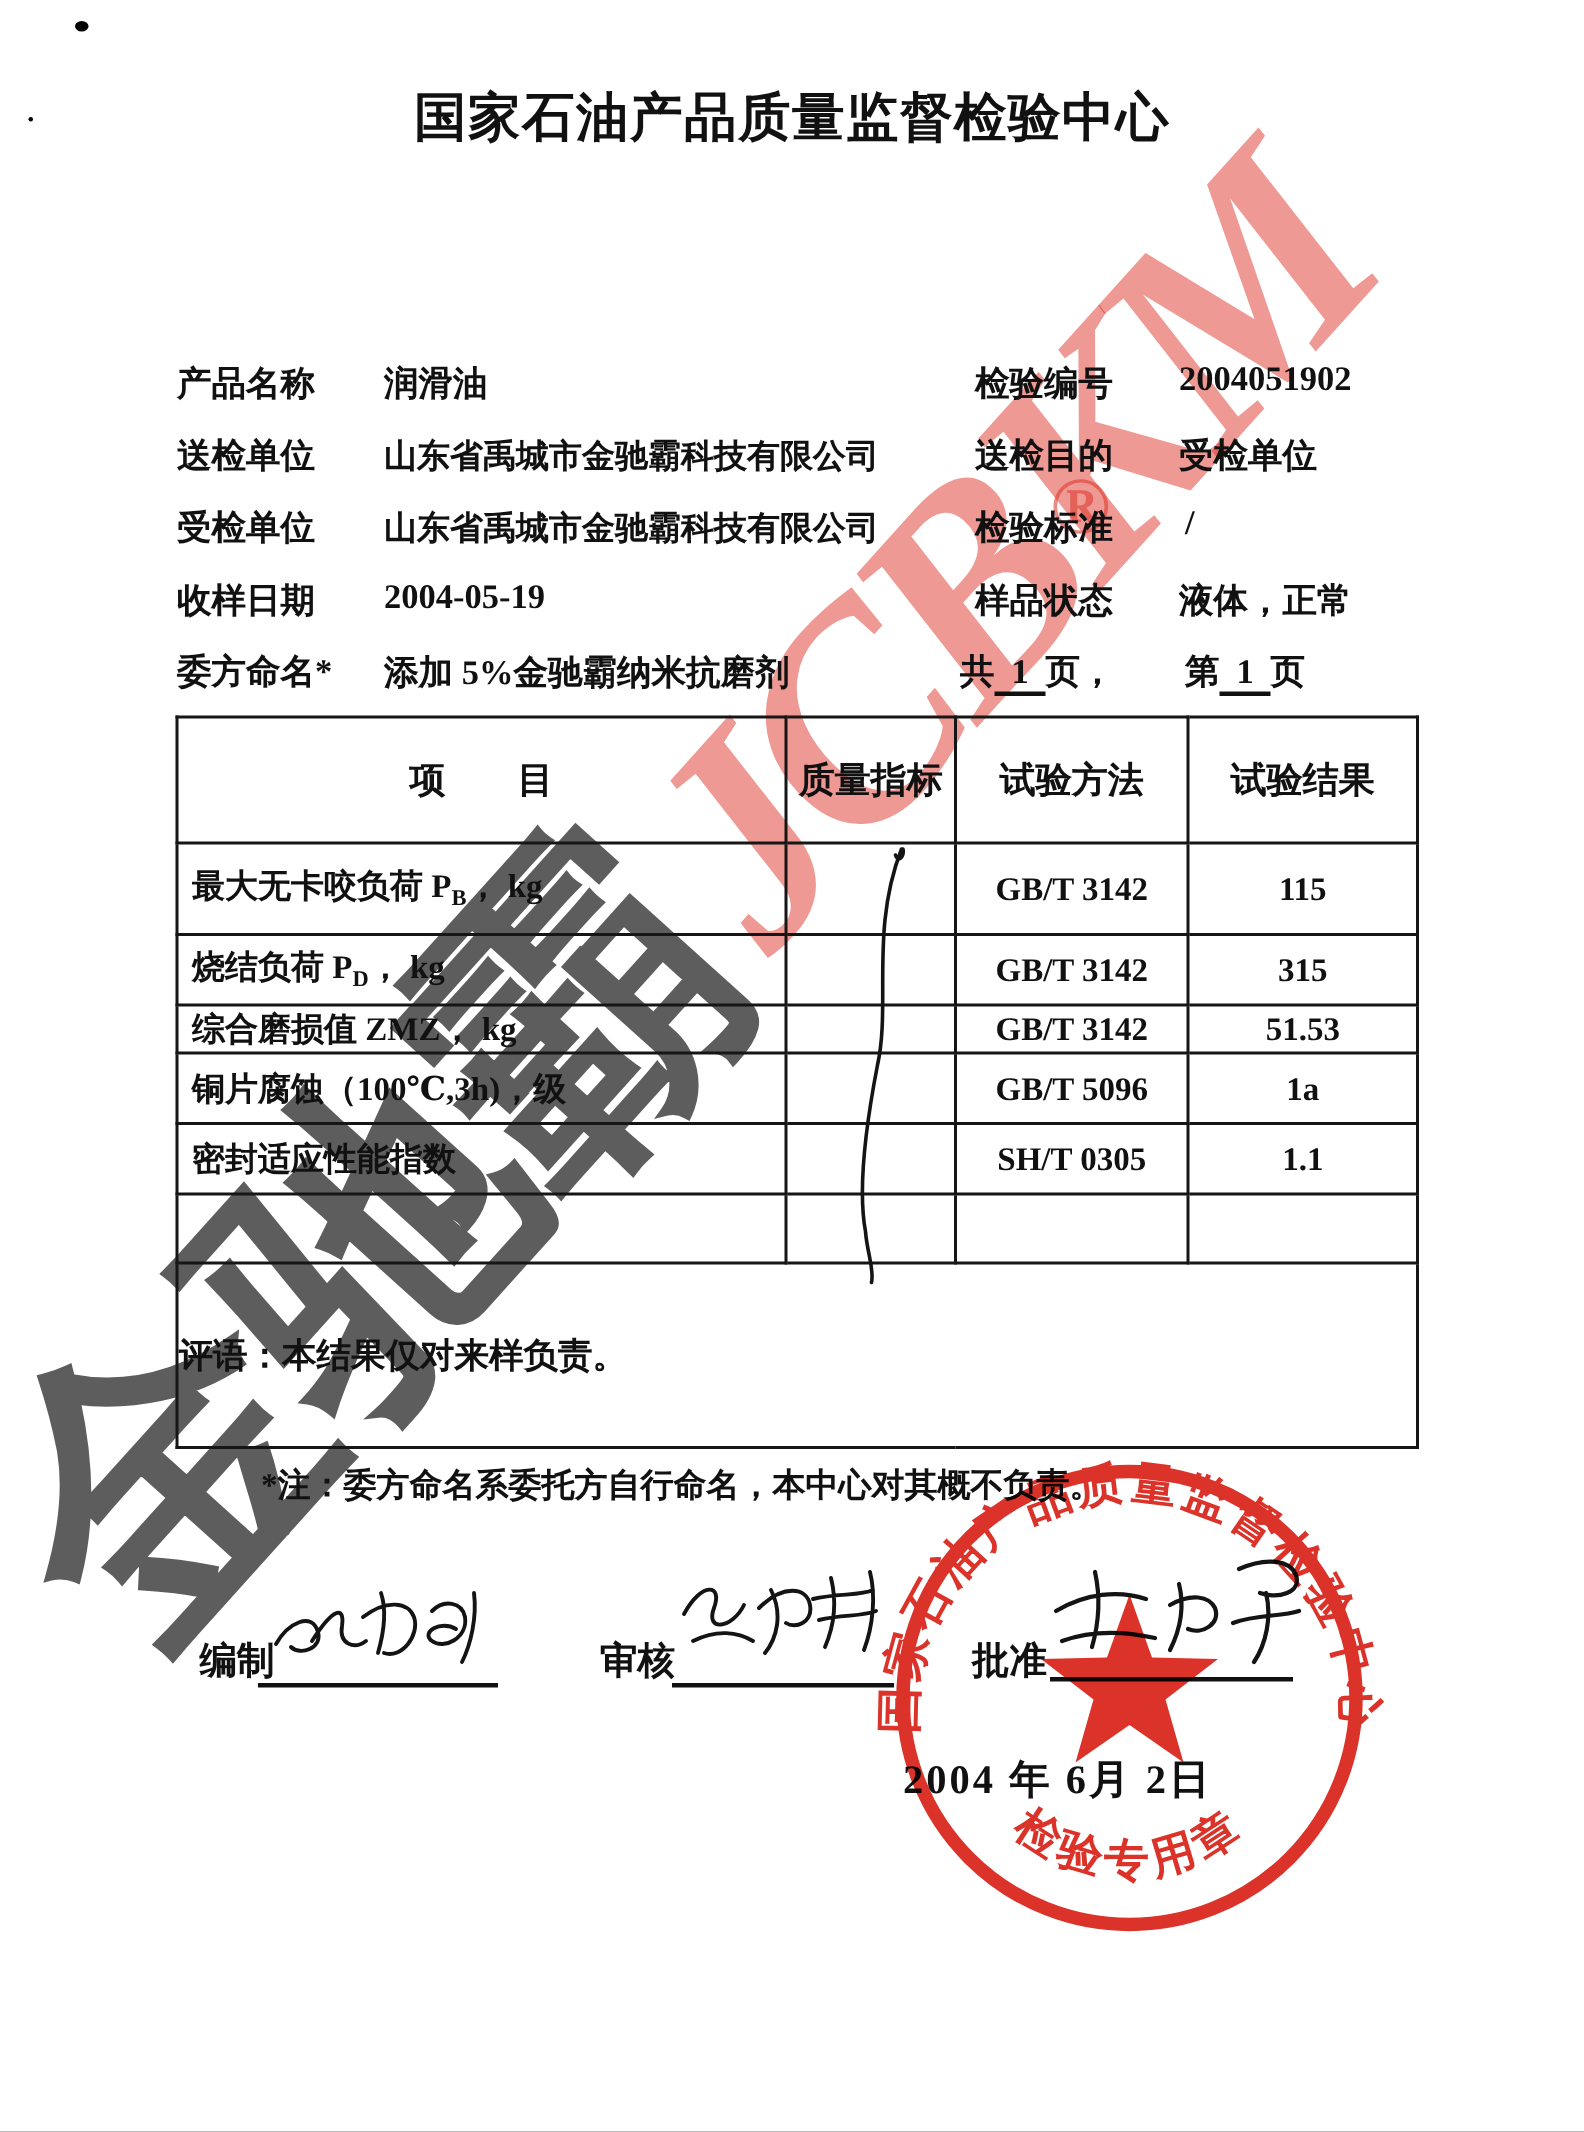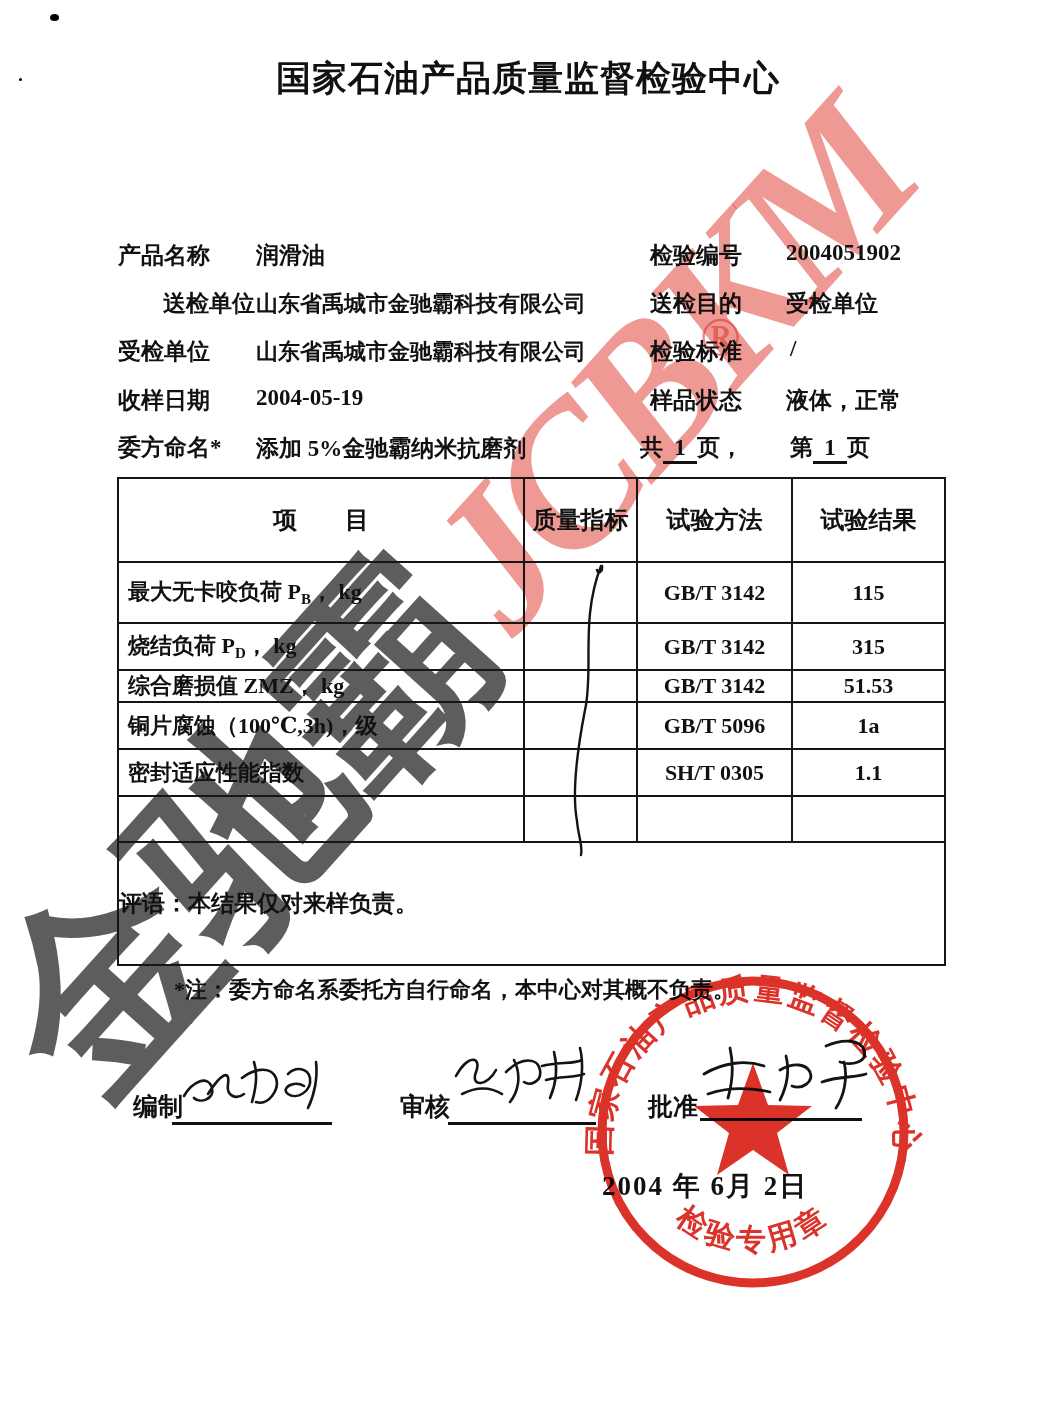--- a/index.html
+++ b/index.html
@@ -68,21 +68,21 @@
   </div>
   <div class="reg-mark">®</div>
 
   <h1 class="title">国家石油产品质量监督检验中心</h1>
 
   <div class="lbl" style="left:118px;top:240px;">产品名称</div>
   <div class="val" style="left:256px;top:240px;">润滑油</div>
   <div class="lbl" style="left:650px;top:240px;">检验编号</div>
   <div class="val" style="left:786px;top:240px;">2004051902</div>
 
-  <div class="lbl" style="left:118px;top:288px;margin-left:45px;">送检单位</div>
+  <div class="lbl" style="left:118px;top:288px;">送检单位</div>
   <div class="val val-sm" style="left:256px;top:289px;">山东省禹城市金驰霸科技有限公司</div>
   <div class="lbl" style="left:650px;top:288px;">送检目的</div>
   <div class="val" style="left:786px;top:288px;">受检单位</div>
 
   <div class="lbl" style="left:118px;top:336px;">受检单位</div>
   <div class="val val-sm" style="left:256px;top:337px;">山东省禹城市金驰霸科技有限公司</div>
   <div class="lbl" style="left:650px;top:336px;">检验标准</div>
   <div class="val" style="left:790px;top:336px;">/</div>
 
   <div class="lbl" style="left:118px;top:385px;">收样日期</div>

